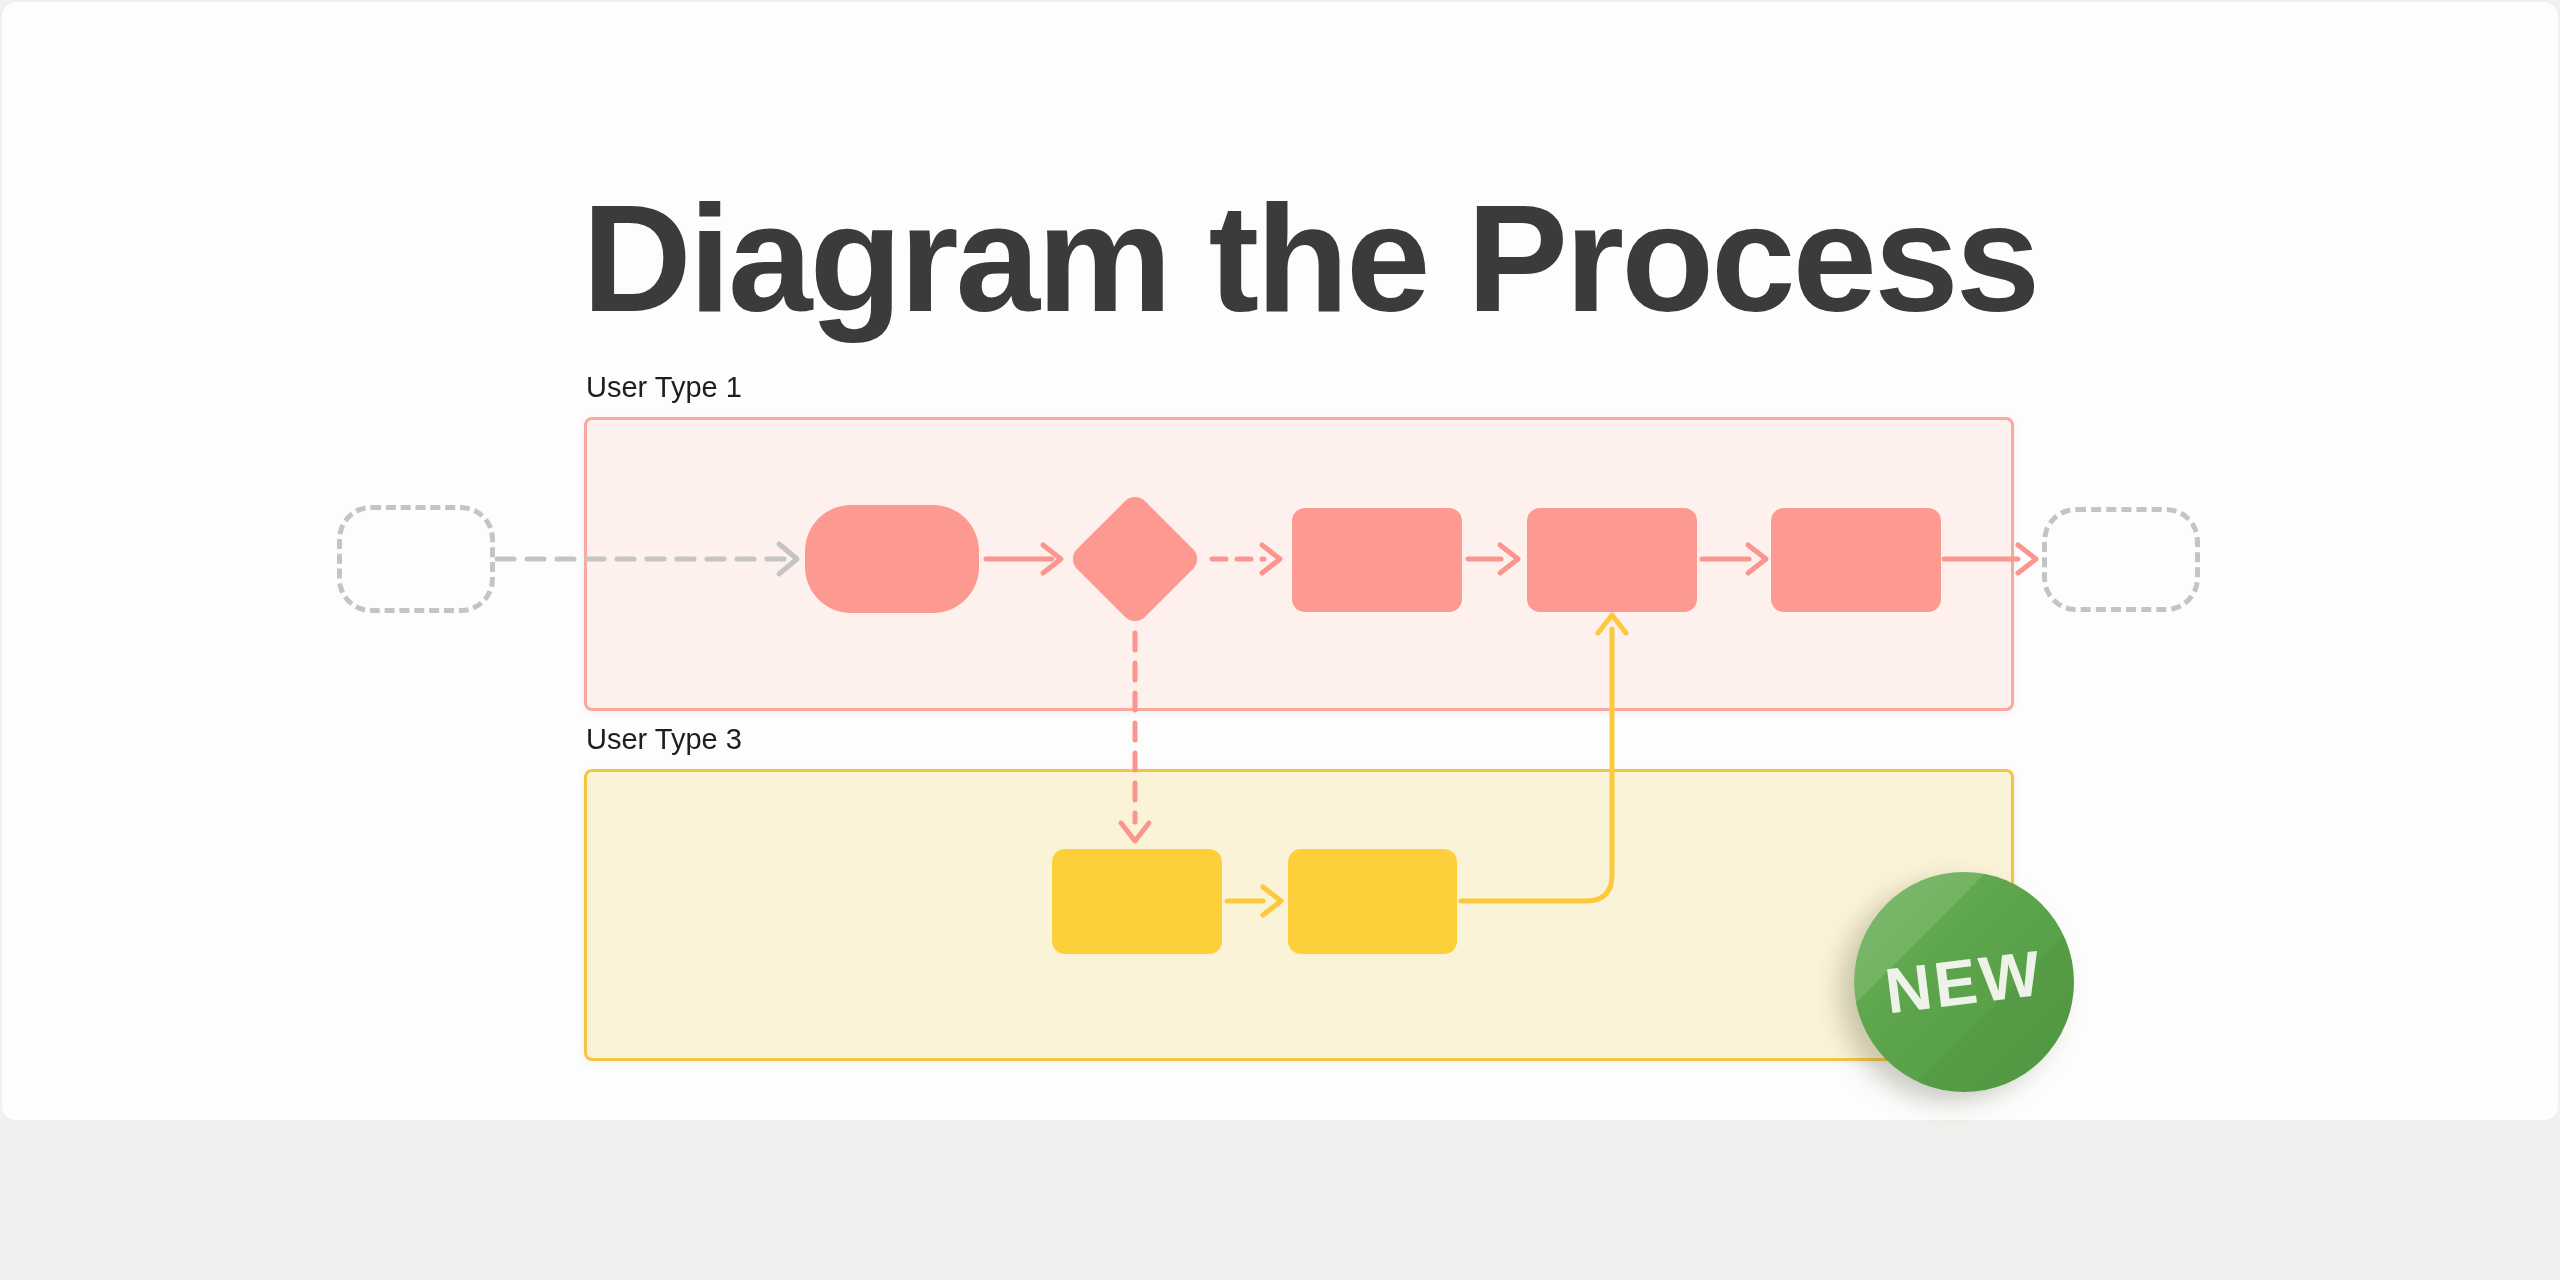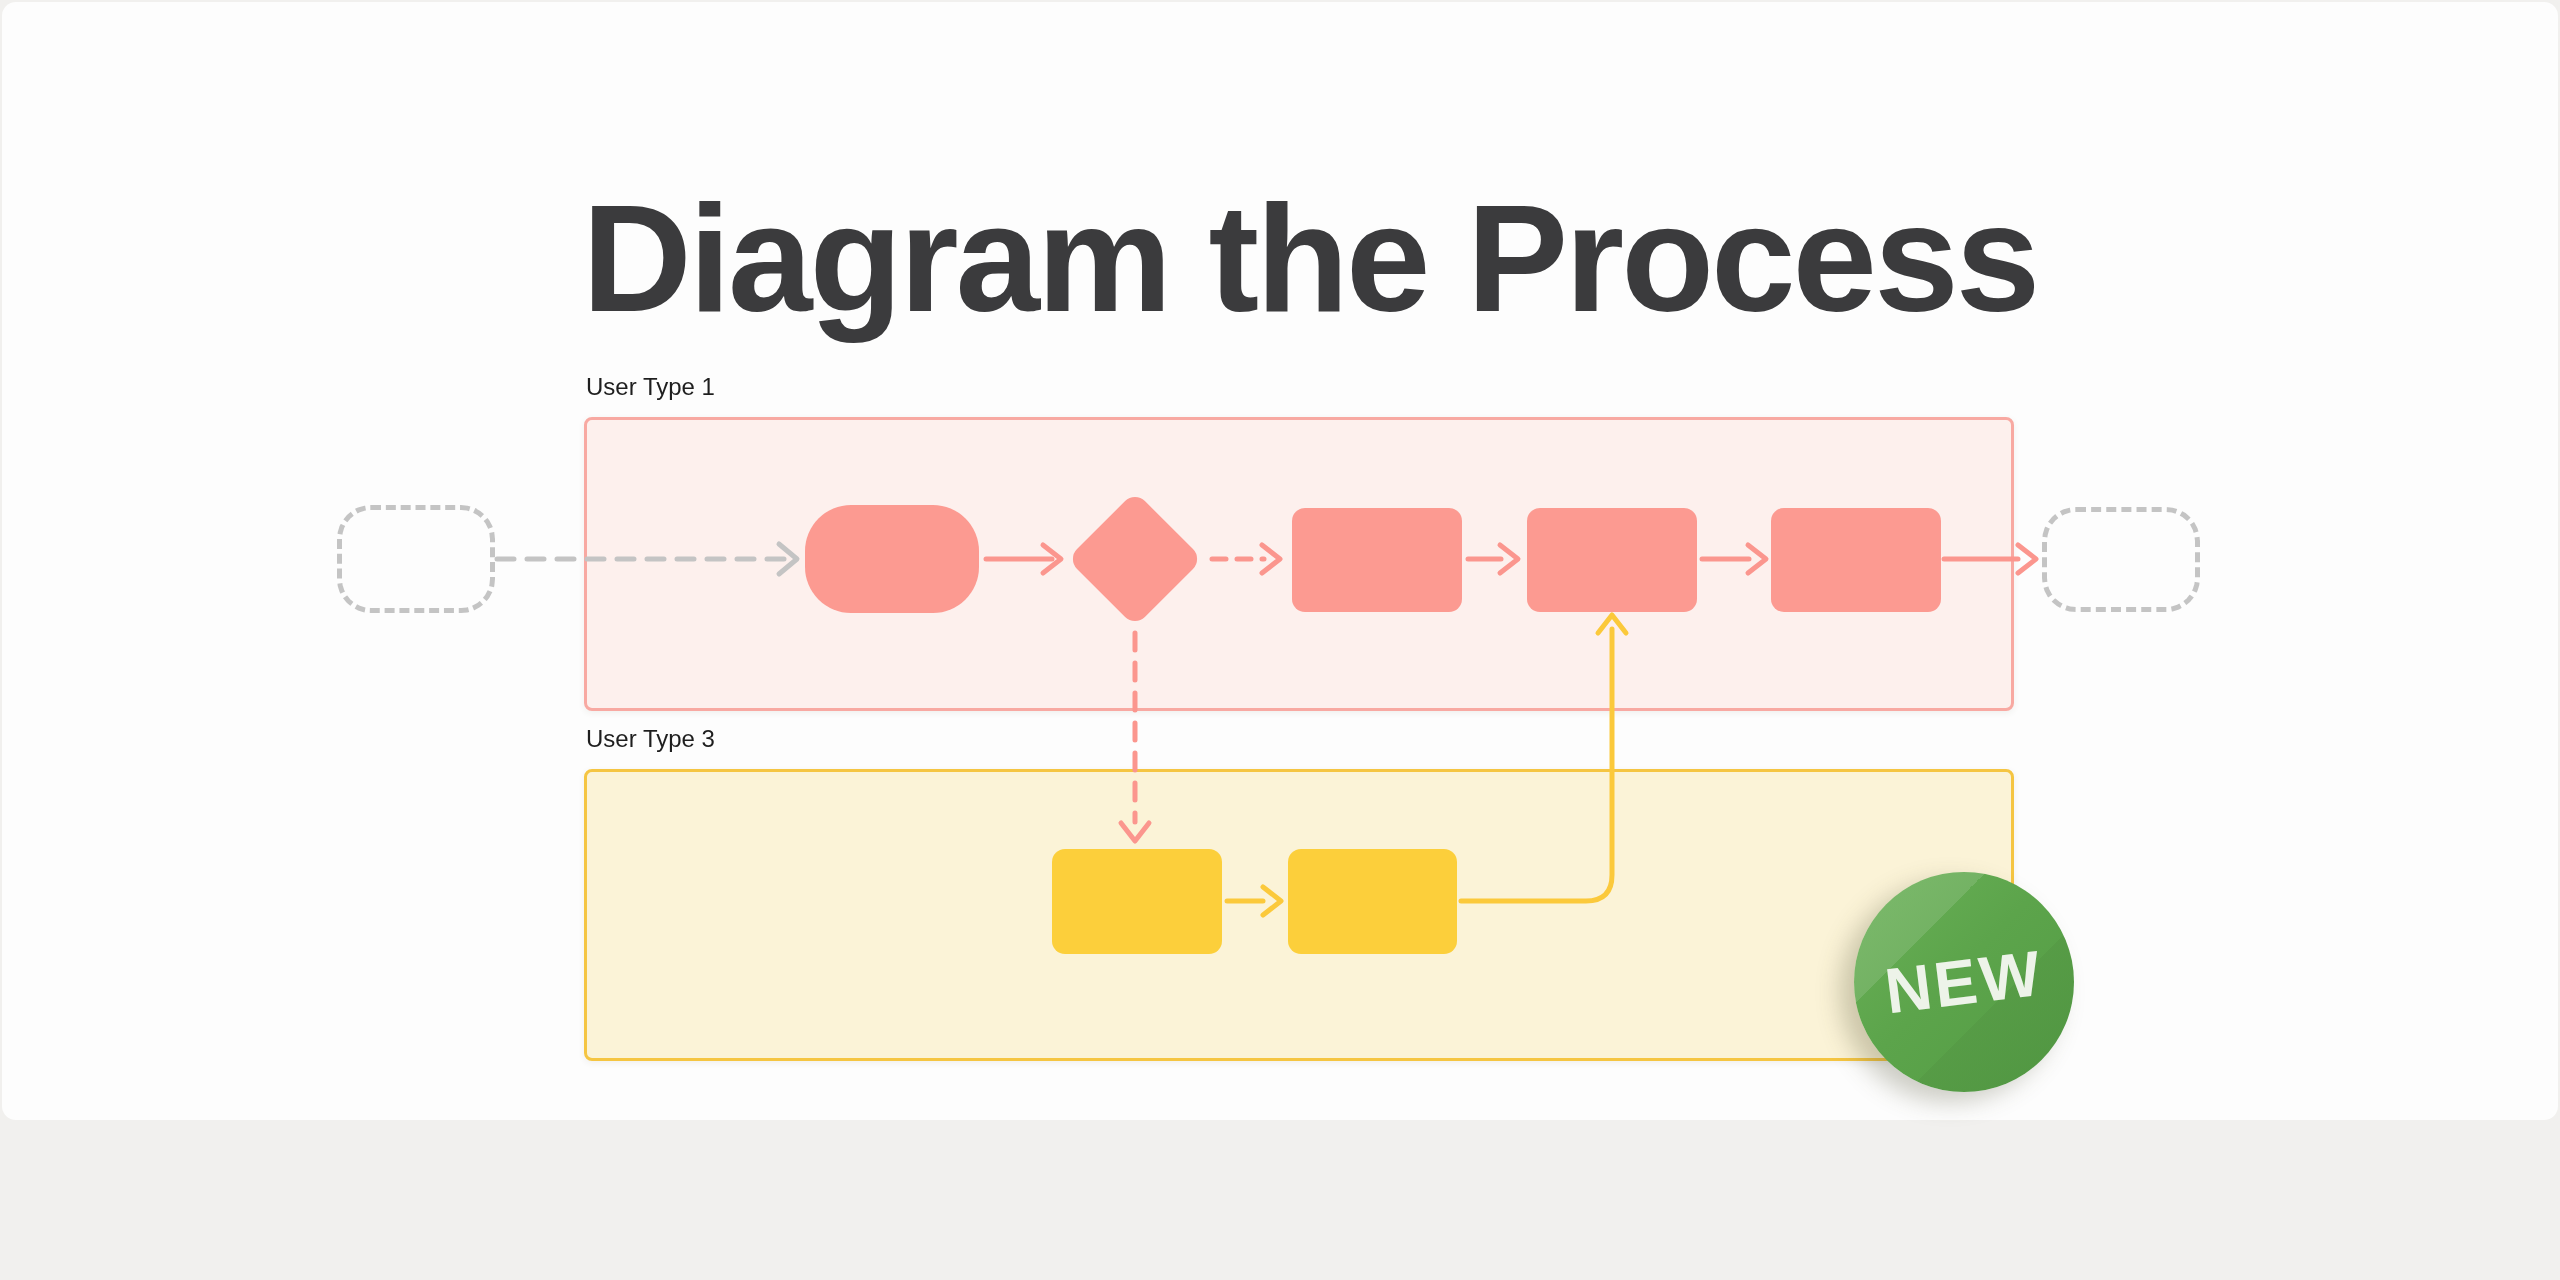--- a/index.html
+++ b/index.html
@@ -42,21 +42,21 @@
     border:3px solid var(--pink-lane-border,#F8A9A2);
   }
   .lane-2{
     left:584px;top:769px;height:286px;
     background:var(--yellow-lane-fill,#FBF3D7);
     border:3px solid var(--yellow-lane-border,#F5C542);
   }
   .lane-label{
     position:absolute;
     left:586px;
-    font-size:24px;
+    font-size:29px;
     font-weight:500;
     color:var(--label-text,#1E1E1E);
     line-height:26px;
   }
   .lane-label.l1{top:374px;}
   .lane-label.l2{top:726px;}
 
   
   .node{position:absolute;}
   .node-start-ghost{

